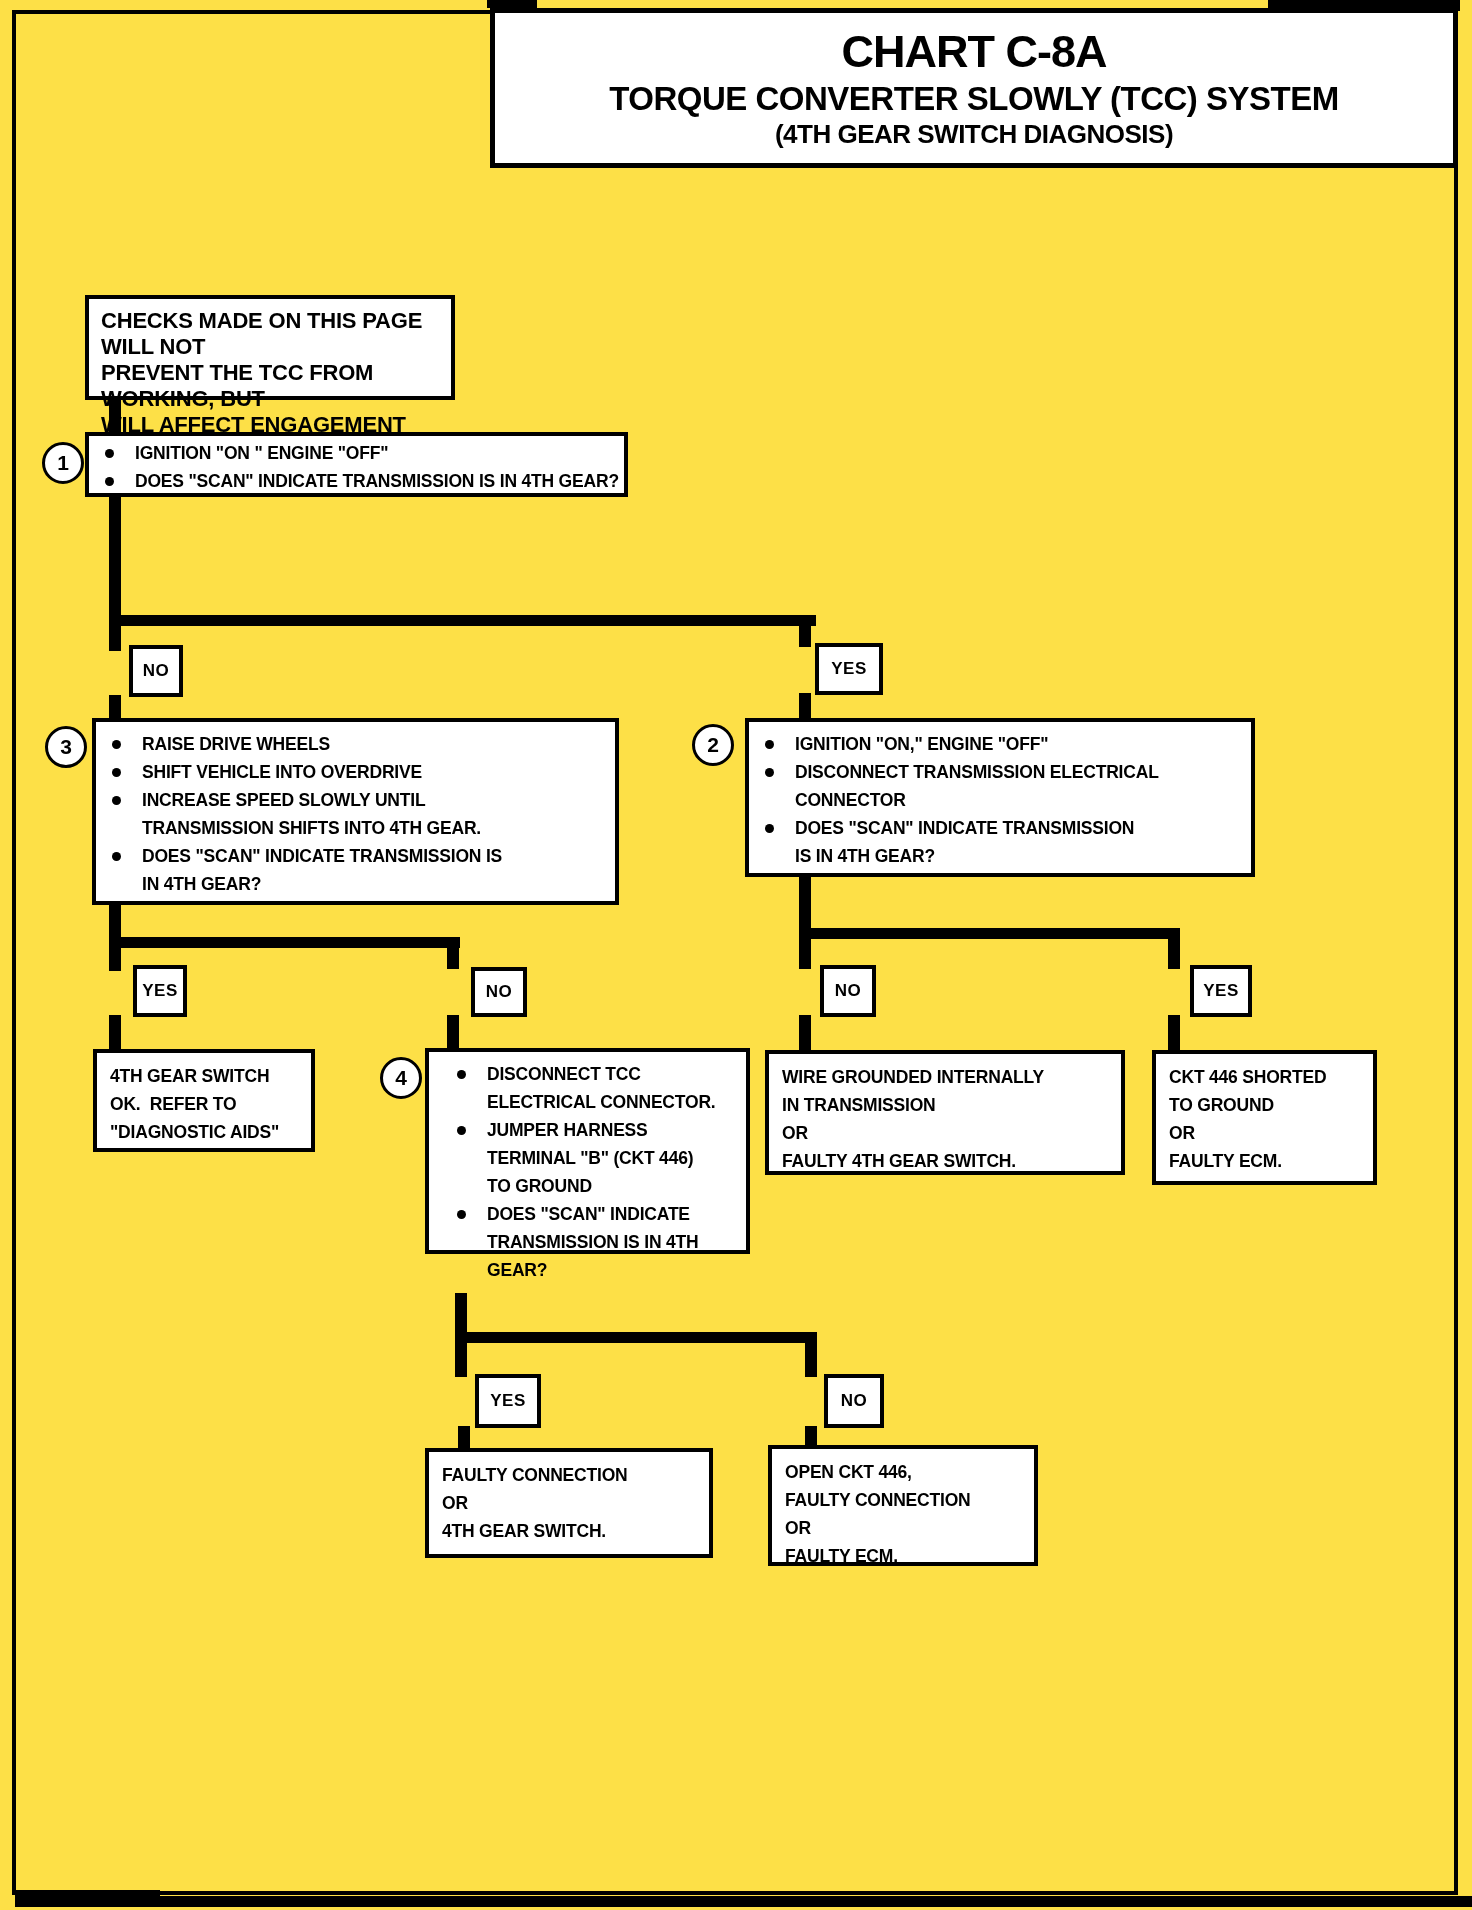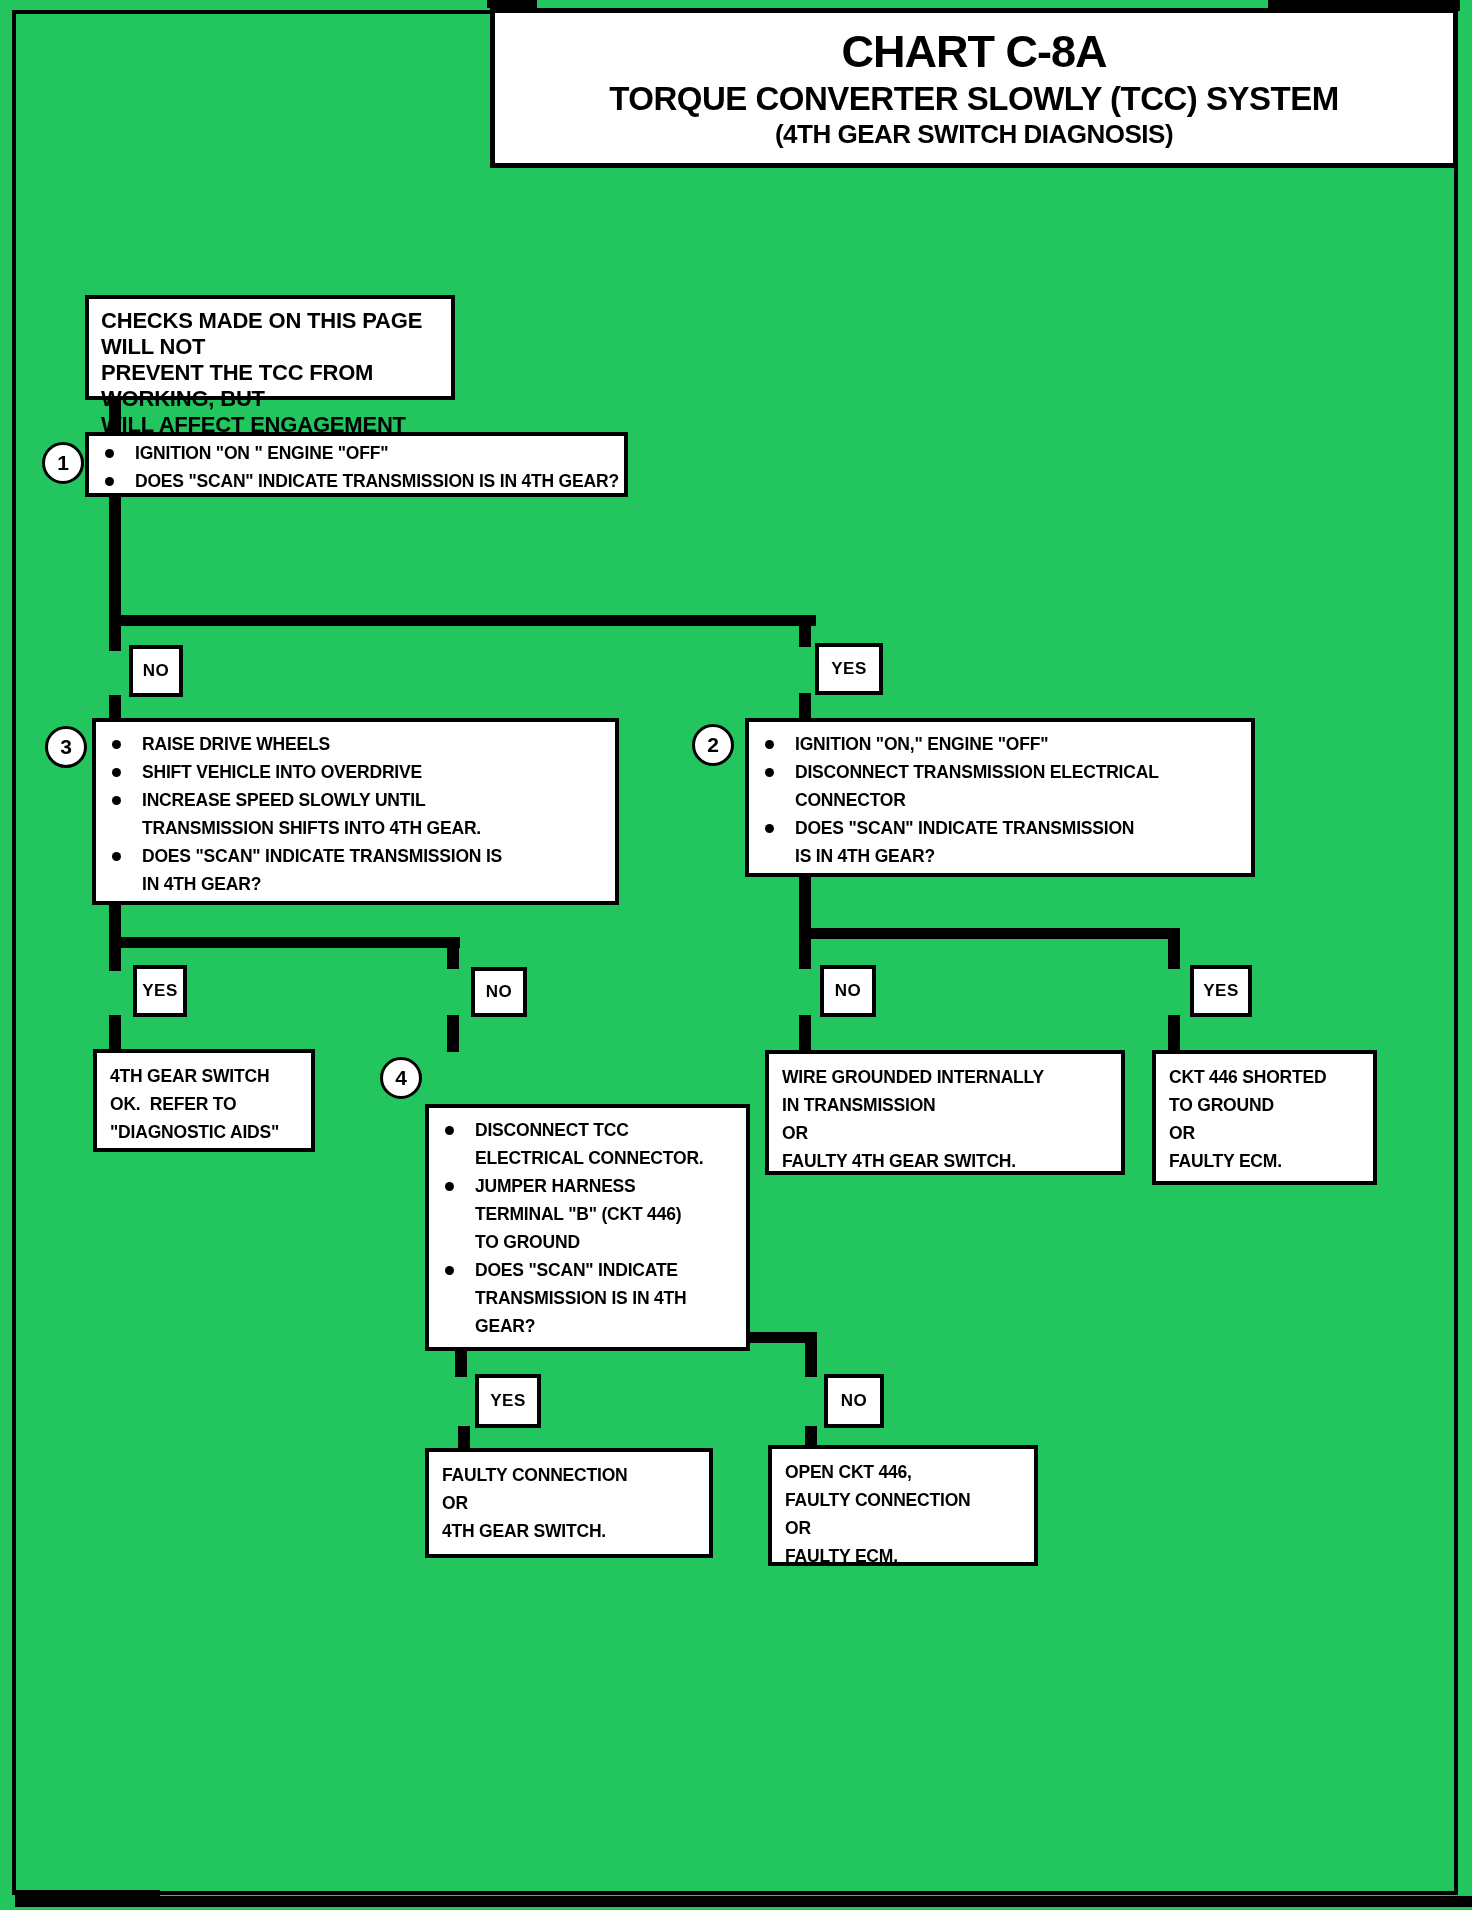--- a/index.html
+++ b/index.html
@@ -1,17 +1,17 @@
 <!DOCTYPE html>
 <html><head>
 <meta charset="utf-8">
 <style>
   html,body{margin:0;padding:0;background:#ffffff;}
   #page{
-    position:relative;width:1472px;height:1910px;background:#22c55e;
+    position:relative;width:1472px;height:1910px;background:#fde047;
     font-family:"Liberation Sans",sans-serif;font-weight:bold;color:#000;
     letter-spacing:-0.2px;overflow:hidden;
   }
   .abs{position:absolute;box-sizing:border-box;}
   .frame{border:4px solid #000;}
   .box{border:4px solid #000;background:#fff;}
   .notetext{font-size:22px;line-height:26px;white-space:pre-wrap;padding:9px 12px;}
   .resulttext{font-size:17.5px;line-height:28px;white-space:pre-wrap;padding:9px 13px;}
   .ul{padding-top:8px;}
   .li{display:flex;align-items:flex-start;}
@@ -160,21 +160,21 @@
 
   <div class="abs box" style="left:93px;top:1049px;width:222px;height:103px;">
     <div class="resulttext">4TH GEAR SWITCH
 OK.  REFER TO
 "DIAGNOSTIC AIDS"</div>
   </div>
 
   <div class="abs circ" style="left:380px;top:1057px;">
     <span>4</span>
   </div>
-  <div class="abs box" style="left:425px;top:1104px;width:325px;height:247px;">
+  <div class="abs box" style="left:425px;top:1048px;width:325px;height:206px;padding-left:12px;">
     <div class="ul">
       <div class="li">
         <span class="dot"></span>
         <span class="li-text">DISCONNECT TCC
 ELECTRICAL CONNECTOR.</span>
       </div>
       <div class="li">
         <span class="dot"></span>
         <span class="li-text">JUMPER HARNESS
 TERMINAL "B" (CKT 446)

